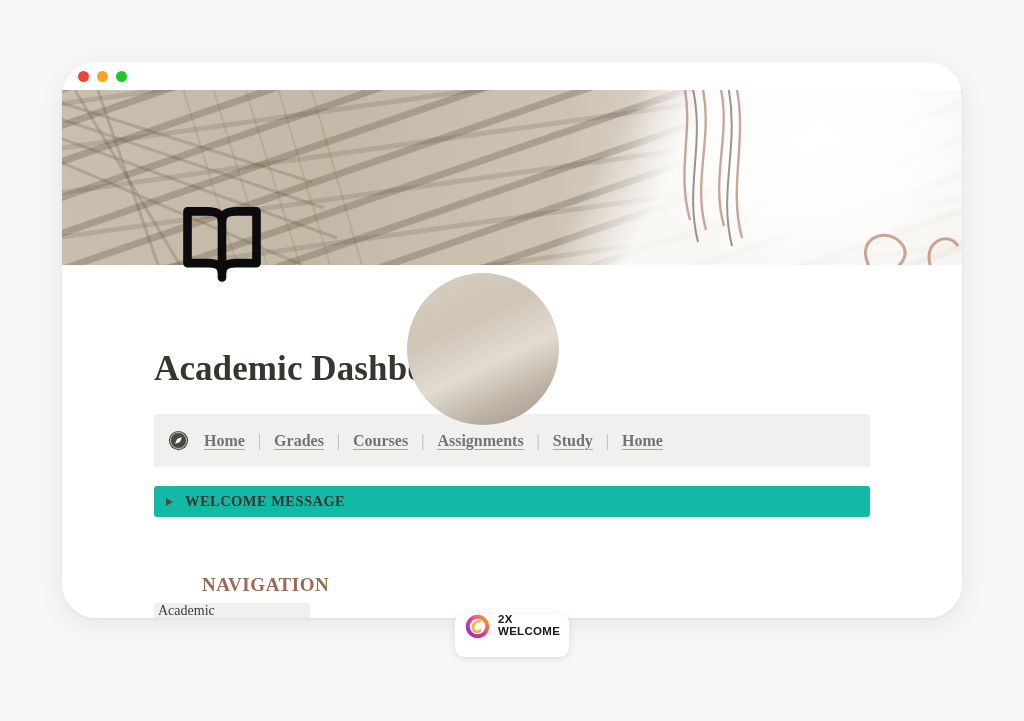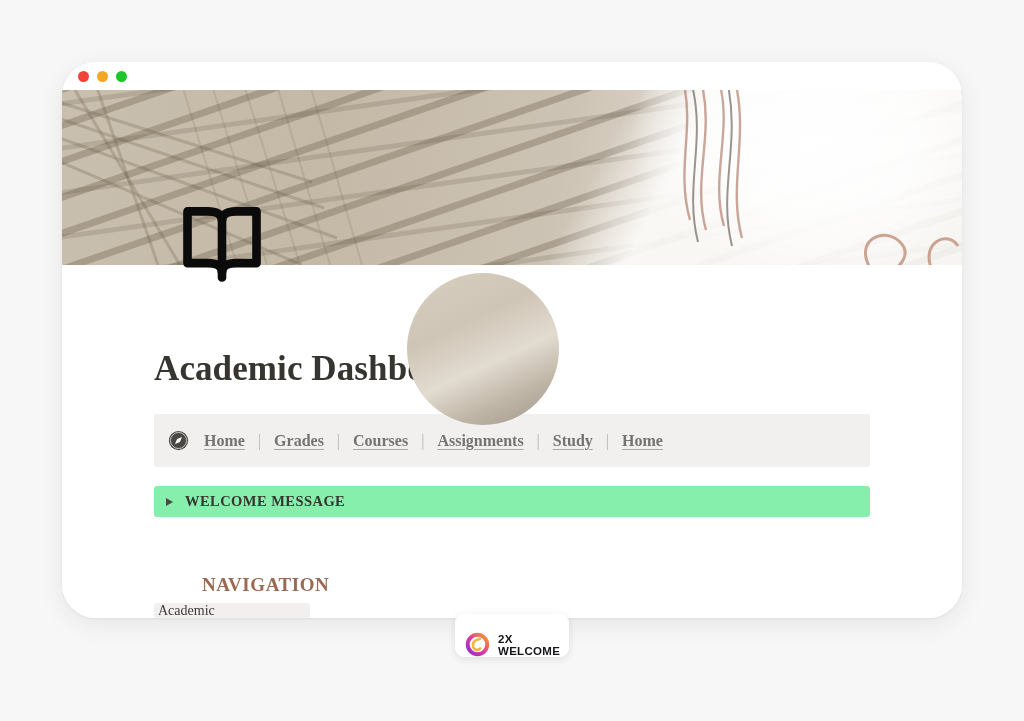--- a/index.html
+++ b/index.html
@@ -151,21 +151,21 @@
   }
   .nav-sep {
     color: #b9b5ae;
     padding: 0 13px;
     user-select: none;
   }
 
   
   .toggle-block {
     margin-top: 19px;
-    background: #86efac;
+    background: #14b8a6;
     border-radius: 3px;
     height: 31px;
     display: flex;
     align-items: center;
     padding-left: 12px;
   }
   .toggle-arrow {
     width: 0;
     height: 0;
     border-left: 7px solid #4b4a45;
@@ -221,21 +221,21 @@
   .watermark {
     position: absolute;
     left: 455px;
     top: 614px;
     width: 114px;
     height: 43px;
     background: #ffffff;
     border-radius: 9px;
     box-shadow: 0 2px 8px rgba(0,0,0,0.10);
     display: flex;
-    align-items: flex-end;
+    align-items: flex-start;
     padding-left: 10px;
     gap: 8px;
     box-sizing: border-box;
   }
   .wm-logo { width: 25px; height: 25px; flex: 0 0 auto; }
   .wm-text {
     font-family: "Liberation Sans", sans-serif;
     font-weight: bold;
     font-size: 11.5px;
     line-height: 11.5px;

